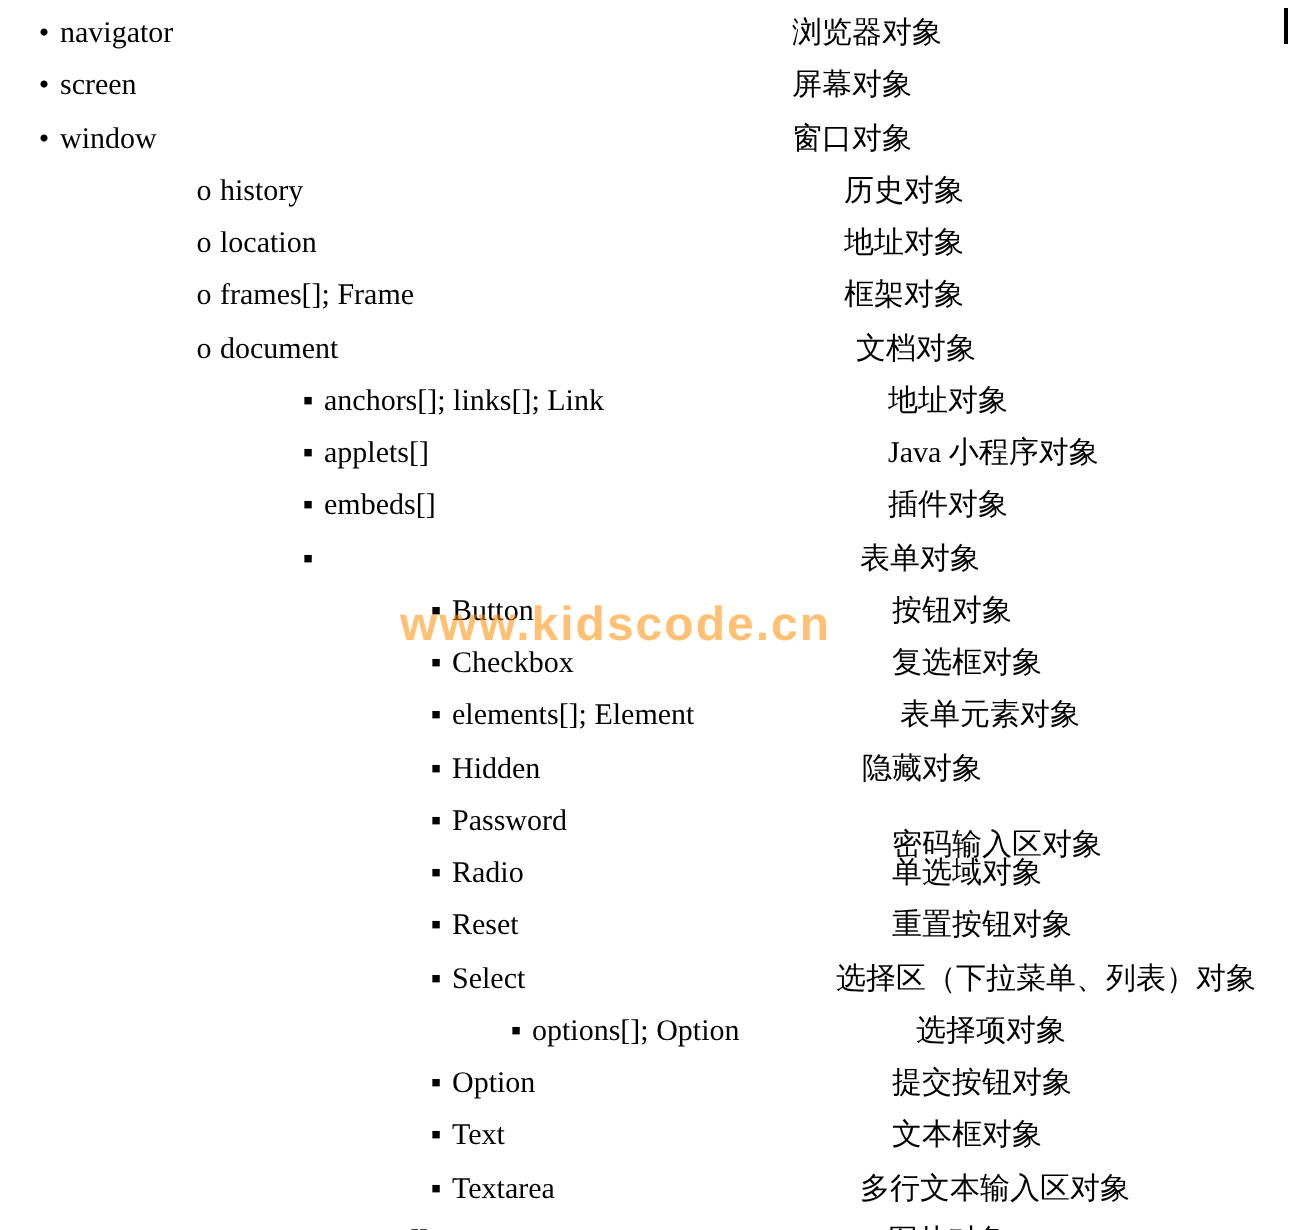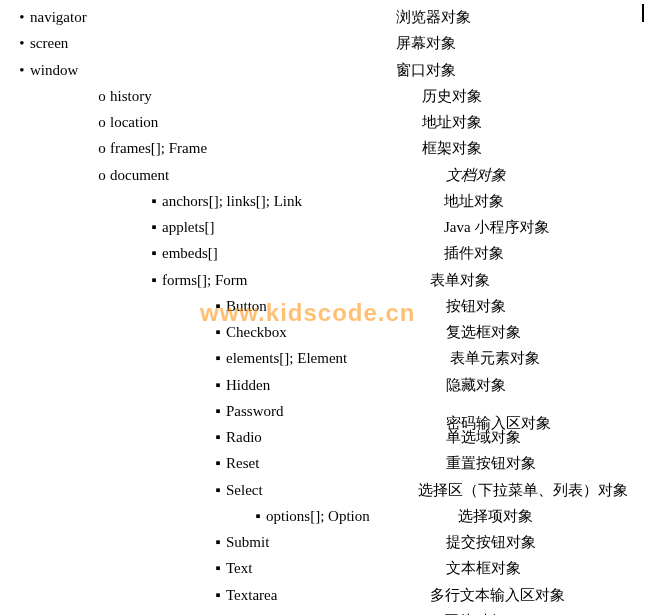--- a/index.html
+++ b/index.html
@@ -97,61 +97,60 @@
         <span class="right" style="left: 422px;">地址对象</span>
       </div>
       <div class="row indent-1">
         <span class="bullet circle">o</span>
         <span class="left">frames[]; Frame</span>
         <span class="right" style="left: 422px;">框架对象</span>
       </div>
       <div class="row indent-1">
         <span class="bullet circle">o</span>
         <span class="left">document</span>
-        <span class="right" style="left: 446px; font-style: italic;">文档对象</span>
+        <span class="right" style="left: 428px;">文档对象</span>
       </div>
       <div class="row indent-2">
         <span class="bullet square">▪</span>
         <span class="left">anchors[]; links[]; Link</span>
         <span class="right" style="left: 444px;">地址对象</span>
       </div>
       <div class="row indent-2">
         <span class="bullet square">▪</span>
         <span class="left">applets[]</span>
         <span class="right" style="left: 444px;">Java 小程序对象</span>
       </div>
       <div class="row indent-2">
         <span class="bullet square">▪</span>
         <span class="left">embeds[]</span>
         <span class="right" style="left: 444px;">插件对象</span>
       </div>
       <div class="row indent-2">
         <span class="bullet square">▪</span>
-        <span class="left">forms[]; Form</span>
         <span class="right" style="left: 430px;">表单对象</span>
       </div>
       <div class="row indent-3">
         <span class="bullet square">▪</span>
         <span class="left">Button</span>
         <span class="right" style="left: 446px;">按钮对象</span>
       </div>
       <div class="row indent-3">
         <span class="bullet square">▪</span>
         <span class="left">Checkbox</span>
         <span class="right" style="left: 446px;">复选框对象</span>
       </div>
       <div class="row indent-3">
         <span class="bullet square">▪</span>
         <span class="left">elements[]; Element</span>
         <span class="right" style="left: 450px;">表单元素对象</span>
       </div>
       <div class="row indent-3">
         <span class="bullet square">▪</span>
         <span class="left">Hidden</span>
-        <span class="right" style="left: 446px;">隐藏对象</span>
+        <span class="right" style="left: 431px;">隐藏对象</span>
       </div>
       <div class="row indent-3">
         <span class="bullet square">▪</span>
         <span class="left">Password</span>
         <span class="right" style="left: 446px; margin-top: 12px;">密码输入区对象</span>
       </div>
       <div class="row indent-3">
         <span class="bullet square">▪</span>
         <span class="left">Radio</span>
         <span class="right" style="left: 446px;">单选域对象</span>
@@ -166,21 +165,21 @@
         <span class="left">Select</span>
         <span class="right" style="left: 418px;">选择区（下拉菜单、列表）对象</span>
       </div>
       <div class="row indent-4">
         <span class="bullet square">▪</span>
         <span class="left">options[]; Option</span>
         <span class="right" style="left: 458px;">选择项对象</span>
       </div>
       <div class="row indent-3">
         <span class="bullet square">▪</span>
-        <span class="left">Submit</span>
+        <span class="left">Option</span>
         <span class="right" style="left: 446px;">提交按钮对象</span>
       </div>
       <div class="row indent-3">
         <span class="bullet square">▪</span>
         <span class="left">Text</span>
         <span class="right" style="left: 446px;">文本框对象</span>
       </div>
       <div class="row indent-3">
         <span class="bullet square">▪</span>
         <span class="left">Textarea</span>

